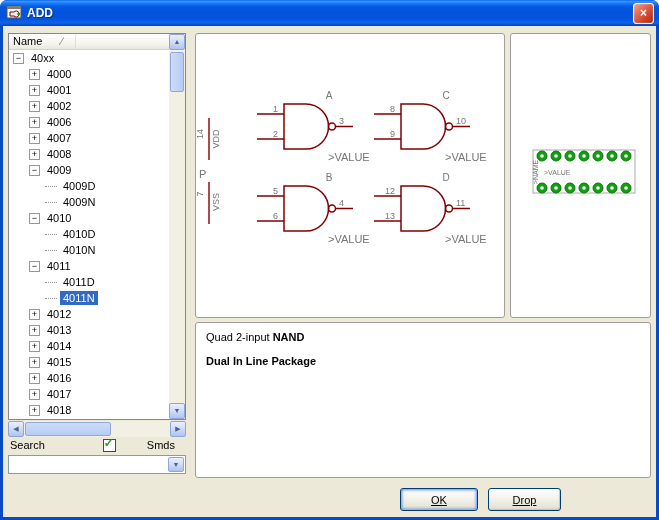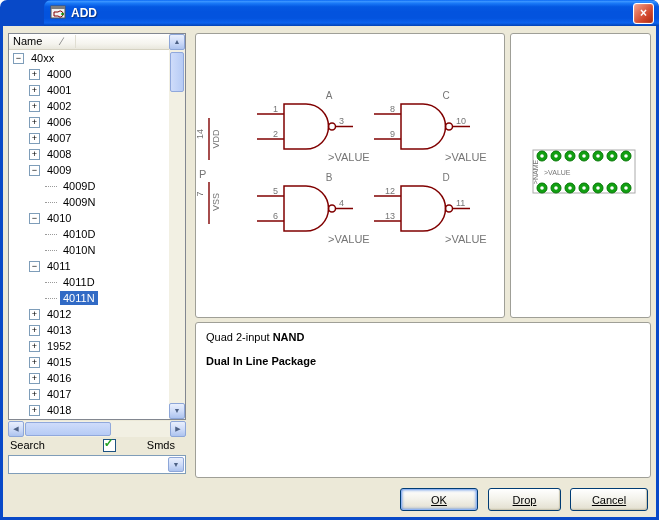--- a/index.html
+++ b/index.html
@@ -6,21 +6,21 @@
   html,body { width:659px; height:520px; overflow:hidden;
               font-family:"Liberation Sans", sans-serif; background:#fff; }
 
   #window { position:relative; width:659px; height:520px;
             background:#0849c8; border-radius:7px 7px 0 0; overflow:hidden; }
 
   
   #titlebar { position:absolute; left:0; top:0; right:0; height:26px;
     display:flex; align-items:center; padding:0 5px 0 6px;
     background:linear-gradient(180deg,#0a68f4 0%,#3a94ff 6%,#1b7bf8 12%,#0458e2 26%,#0353de 45%,#0353de 70%,#0c63ee 88%,#0242b4 100%);
-    border-radius:7px 7px 0 0;margin-left:44px; }
+    border-radius:7px 7px 0 0; }
   #app-icon { width:16px; height:16px; margin-right:5px; }
   #title-text { color:#fff; font-weight:bold; font-size:12px;
                 text-shadow:1px 1px 1px #08307a; }
   #close-btn { margin-left:auto; width:21px; height:21px; border:1px solid #fff;
     border-radius:3px; color:#fff; font-size:12px; font-weight:bold;
     line-height:19px; text-align:center; cursor:default;
     background:linear-gradient(135deg,#f3a493 0%,#e4765d 30%,#d0452a 65%,#a92a10 100%);
     box-shadow:inset 0 0 1px #fff; }
 
   
@@ -223,21 +223,21 @@
             <span class="tree-label">4012</span>
           </div>
           <div class="tree-row">
             <span class="tree-indent" style="width: 20px;"></span>
             <span class="expander">+</span>
             <span class="tree-label">4013</span>
           </div>
           <div class="tree-row">
             <span class="tree-indent" style="width: 20px;"></span>
             <span class="expander">+</span>
-            <span class="tree-label">1952</span>
+            <span class="tree-label">4014</span>
           </div>
           <div class="tree-row">
             <span class="tree-indent" style="width: 20px;"></span>
             <span class="expander">+</span>
             <span class="tree-label">4015</span>
           </div>
           <div class="tree-row">
             <span class="tree-indent" style="width: 20px;"></span>
             <span class="expander">+</span>
             <span class="tree-label">4016</span>
@@ -371,16 +371,15 @@
       </svg>
     </div>
 
     <div id="descr-panel" class="panel">
       <p><span>Quad 2-input </span><b>NAND</b></p>
       <p><b>Dual In Line Package</b></p>
     </div>
 
     <button id="ok-btn" class="xp-btn">OK</button>
     <button id="drop-btn" class="xp-btn">Drop</button>
-    <button id="cancel-btn" class="xp-btn">Cancel</button>
 
   </div>
 </div>
 
 </body></html>

